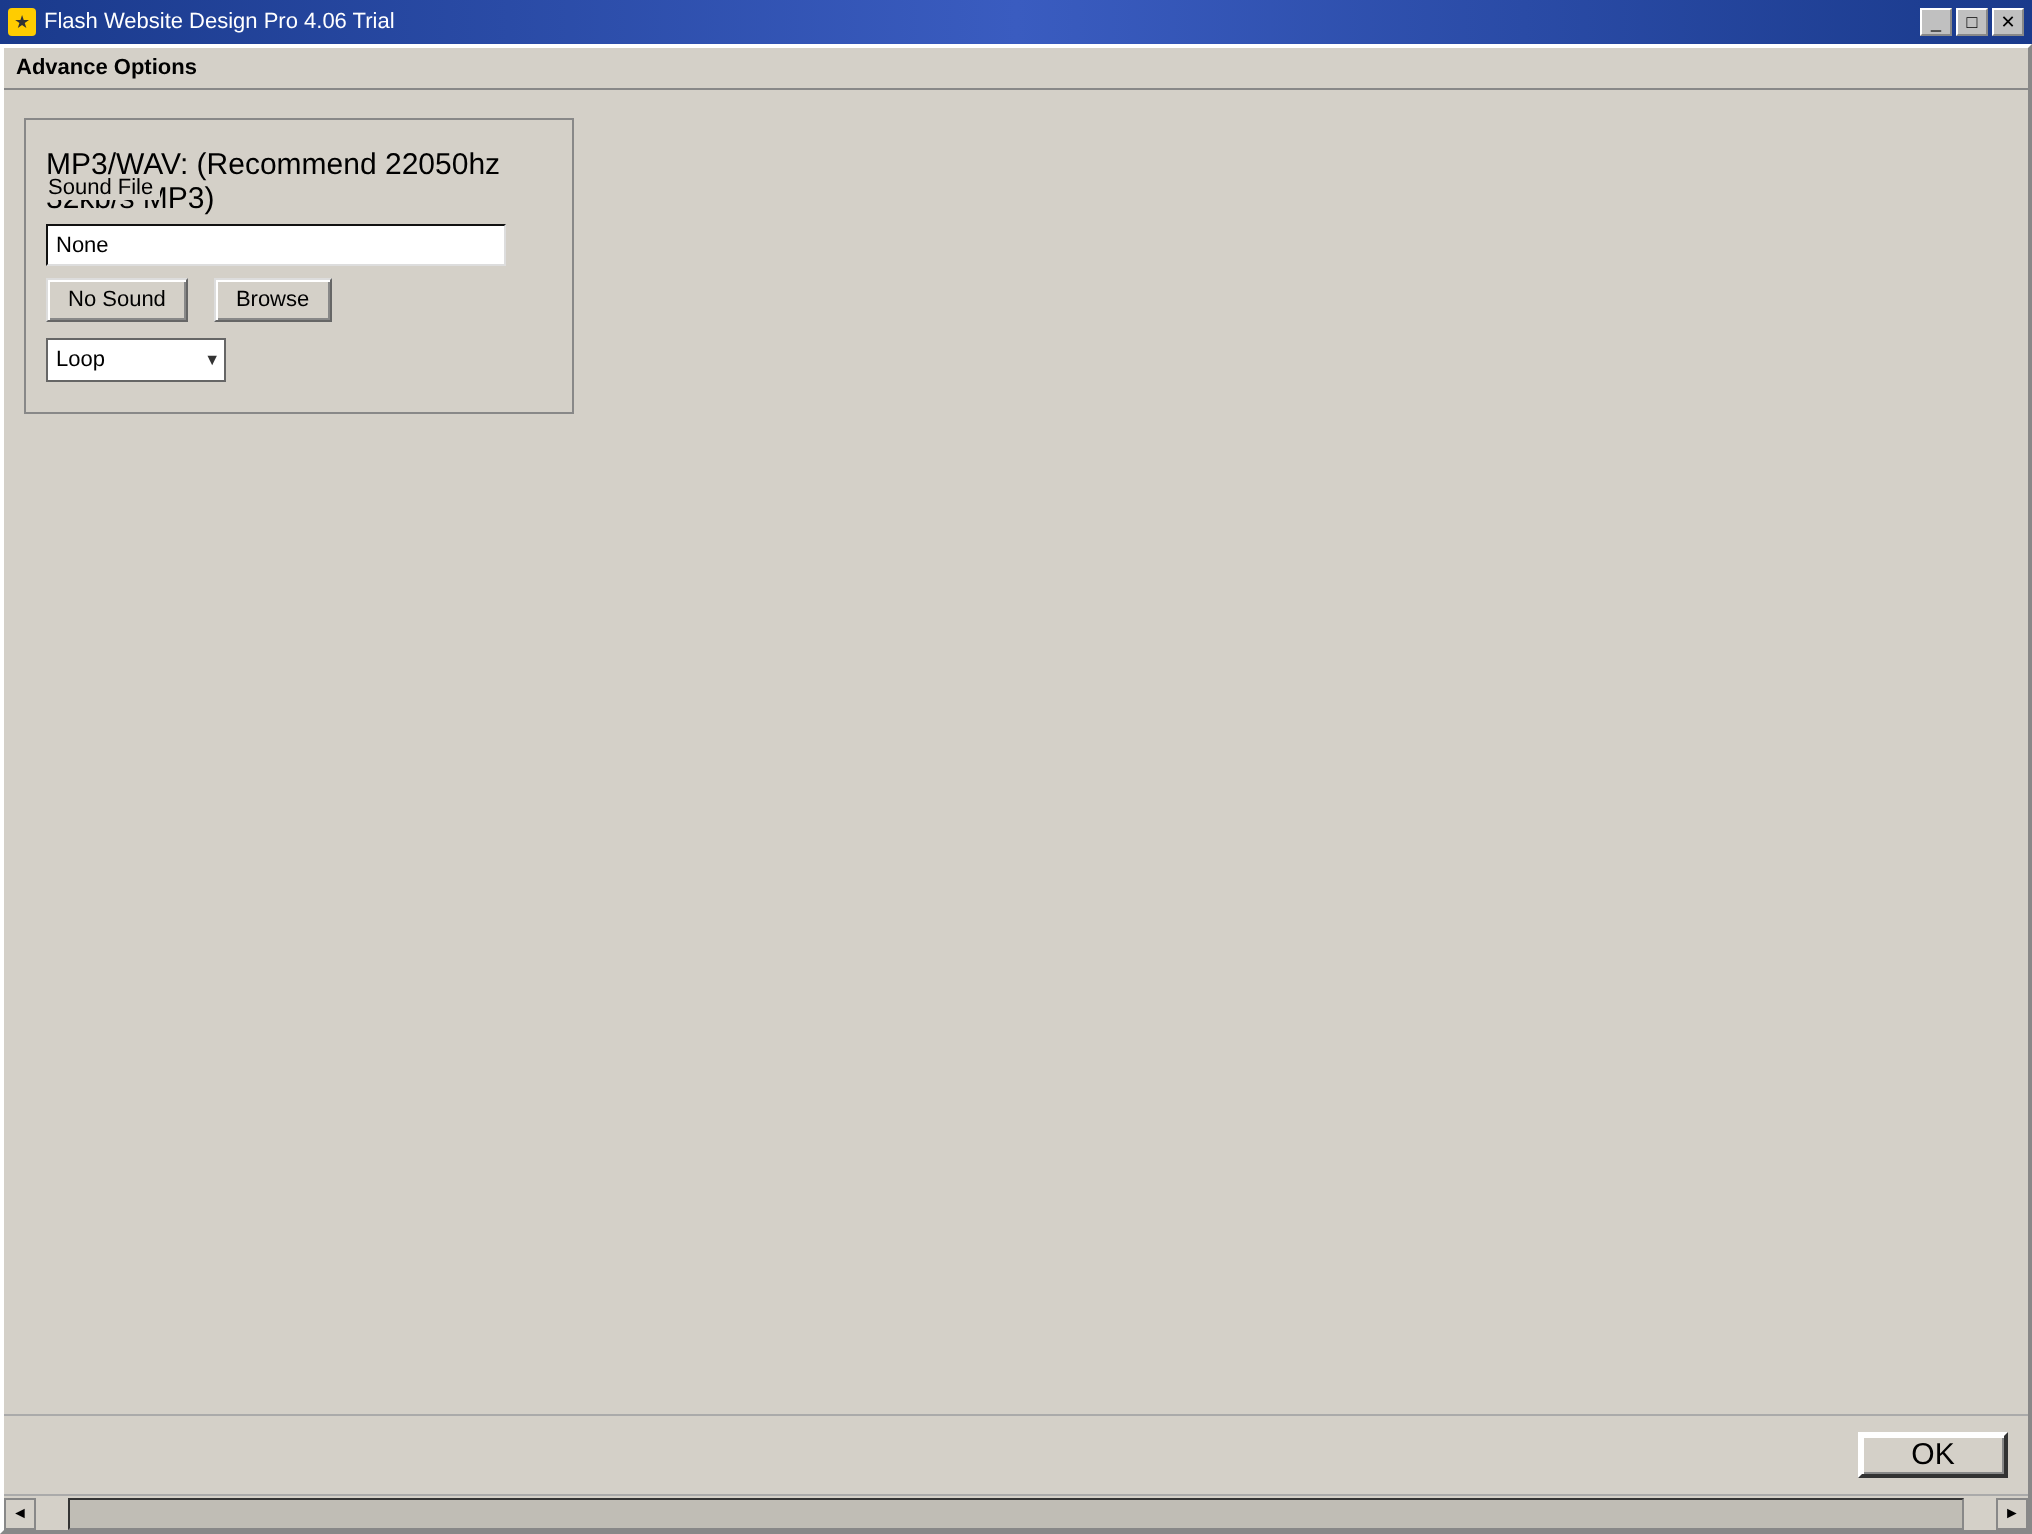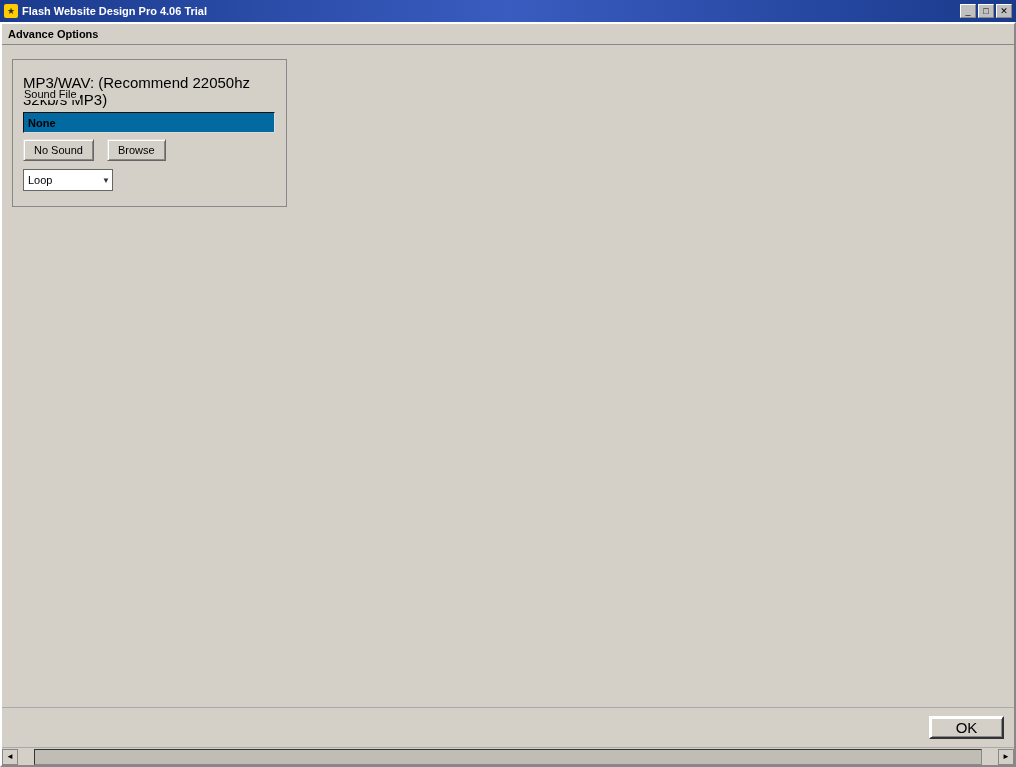--- a/index.html
+++ b/index.html
@@ -36,21 +36,21 @@
       background: #ffcc00;
       border-radius: 2px;
       display: flex;
       align-items: center;
       justify-content: center;
       font-size: 9px;
       color: #333;
     }
     .title-text {
       font-size: 11px;
-      font-weight: bold;
+      font-weight: normal;
     }
     .title-bar-controls {
       display: flex;
       gap: 2px;
     }
     .title-btn {
       width: 16px;
       height: 14px;
       background: #c0c0c0;
       border: 1px solid #888;
@@ -152,33 +152,32 @@
       margin-top: 36px;
     }
 
     .sound-label {
       font-size: 15px;
       margin-bottom: 4px;
       margin-top: 6px;
     }
 
     .sound-file-input {
-      width: 252px;
+      width: 230px;
       height: 21px;
       border: 1px inset #888;
       border-top-color: #666;
       border-left-color: #666;
       border-right-color: #ddd;
       border-bottom-color: #ddd;
-      background: #0369a1;
+      background: #ffffff;
       font-size: 11px;
       padding: 2px 4px;
       display: block;
       margin-bottom: 6px;
-      font-weight: bold;
     }
 
     .button-row {
       display: flex;
       gap: 13px;
       margin-bottom: 8px;
     }
 
     .btn {
       padding: 2px 10px;

